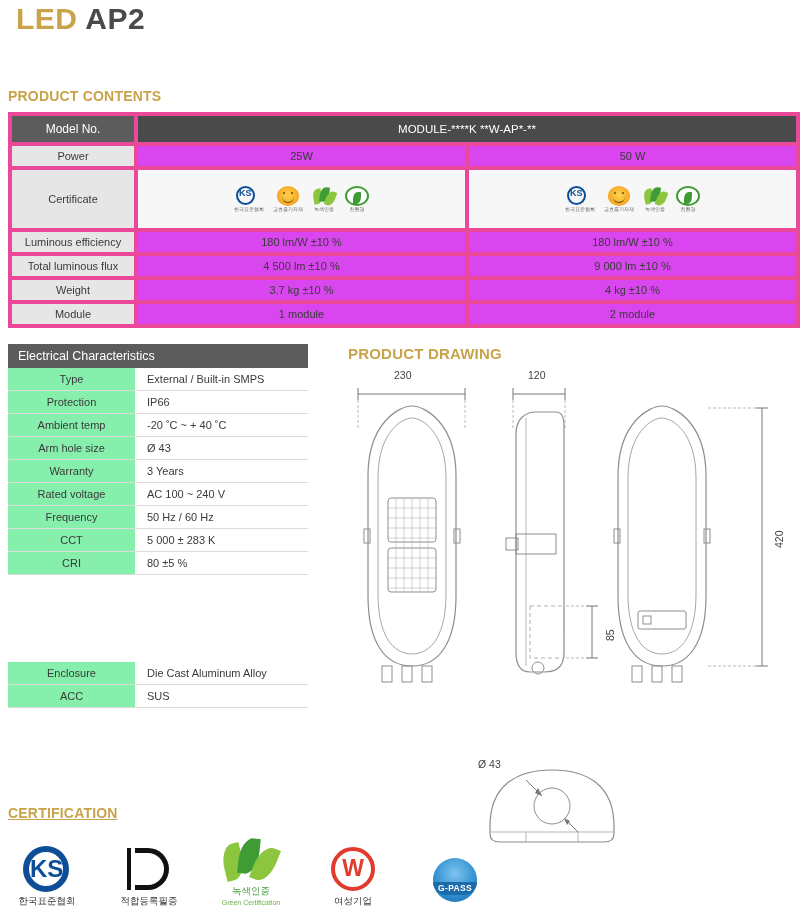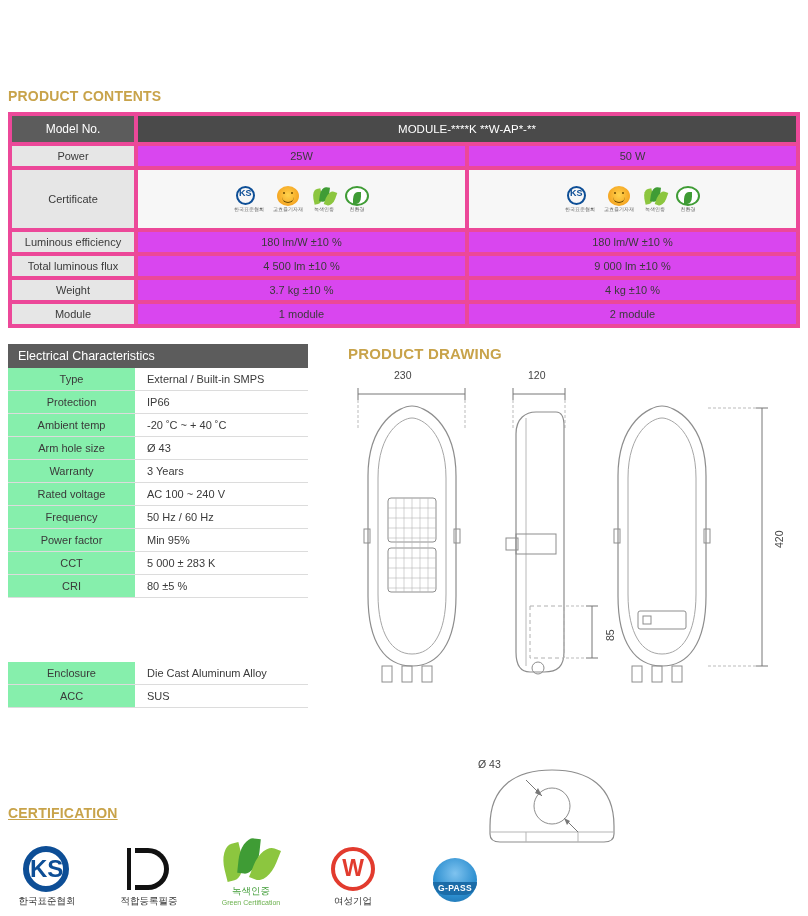--- a/index.html
+++ b/index.html
@@ -304,20 +304,24 @@
     color: #fff; font-size: 8.5px; font-weight: bold;
     text-align: center; line-height: 12px;
     letter-spacing: 0.3px;
   }
 </style>
 </head>
 <body>
 
 <div class="page">
 
+  <div class="doc-title">
+    <span class="led">LED</span>
+    <span class="ap2">AP2</span>
+  </div>
 
   <div id="product-contents-title" class="section-title">PRODUCT CONTENTS</div>
 
   <table class="contents-table">
     <tbody>
       <tr>
         <td class="head-dark">Model No.</td>
         <td class="head-model" colspan="2">MODULE-****K **W-AP*-**</td>
       </tr>
       <tr>
@@ -435,24 +439,20 @@
           <td class="k">Warranty</td>
           <td class="v">3 Years</td>
         </tr>
         <tr>
           <td class="k">Rated voltage</td>
           <td class="v">AC 100 ~ 240 V</td>
         </tr>
         <tr>
           <td class="k">Frequency</td>
           <td class="v">50 Hz / 60 Hz</td>
-        </tr>
-        <tr>
-          <td class="k">Power factor</td>
-          <td class="v">Min 95%</td>
         </tr>
         <tr>
           <td class="k">CCT</td>
           <td class="v">5 000 ± 283 K</td>
         </tr>
         <tr>
           <td class="k">CRI</td>
           <td class="v">80 ±5 %</td>
         </tr>
       </tbody>

